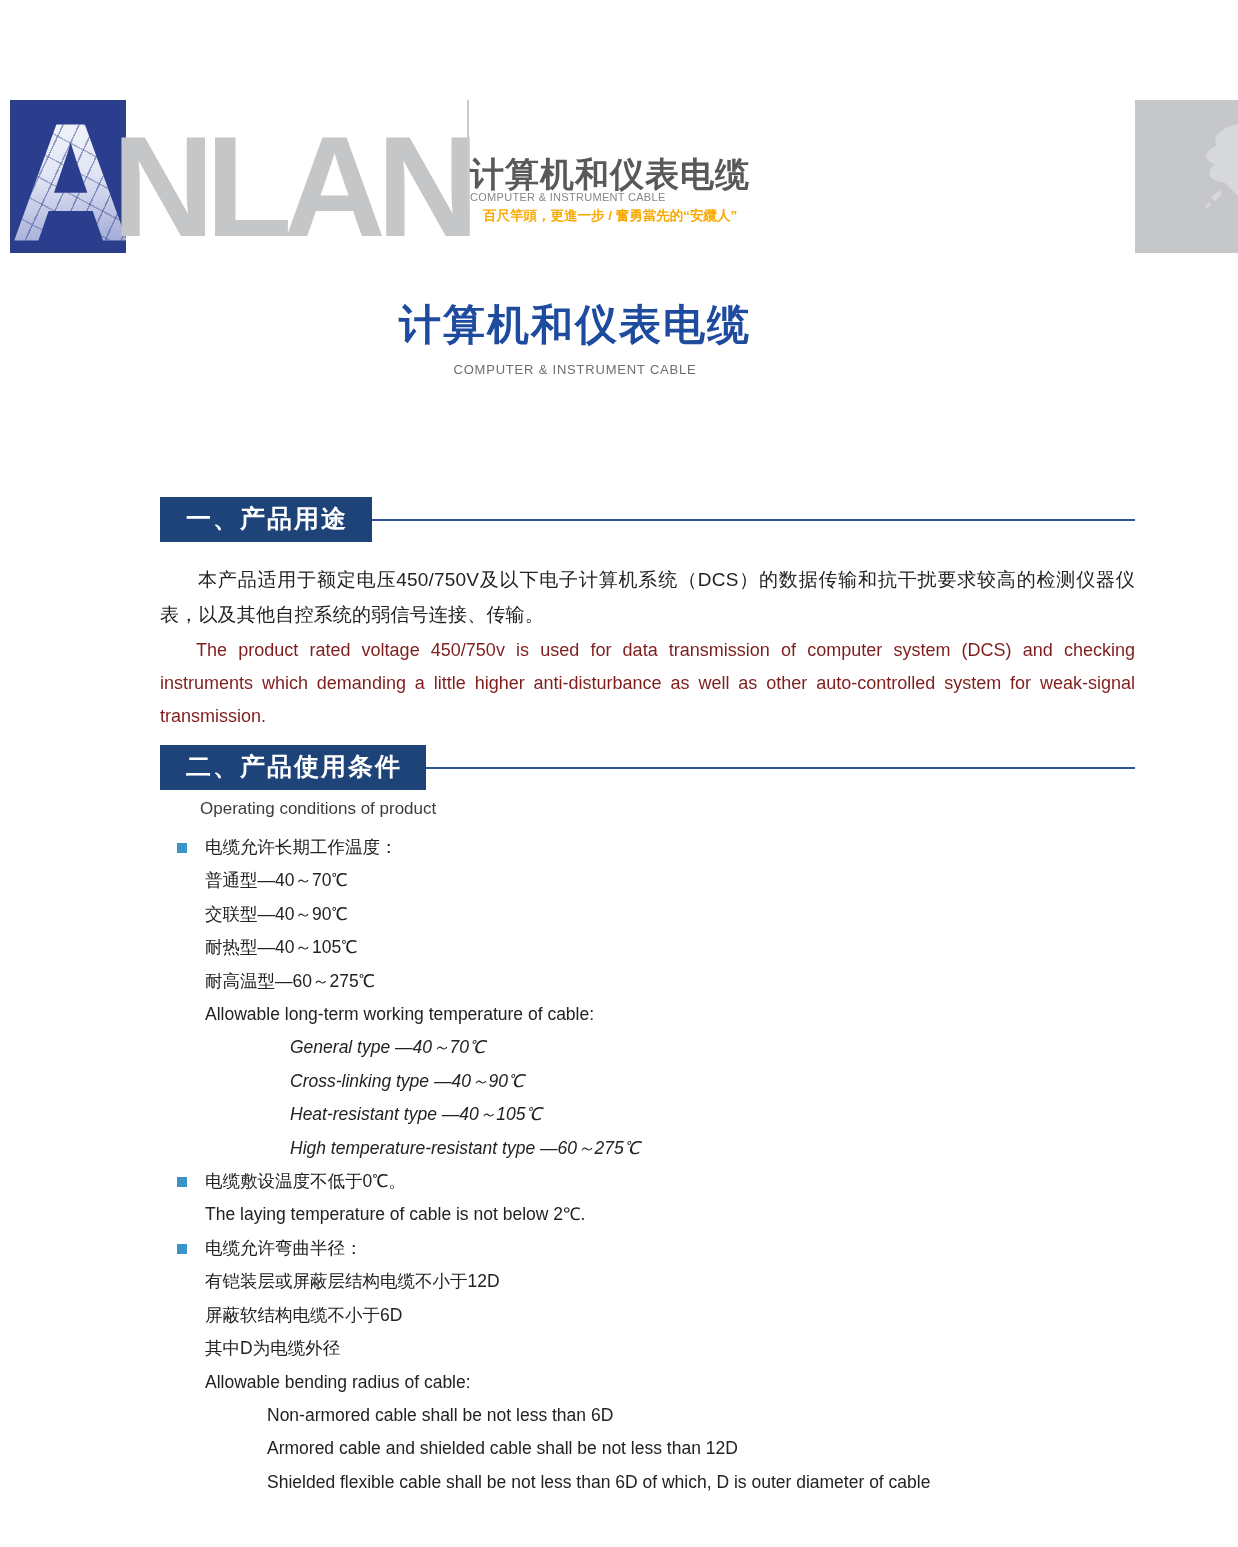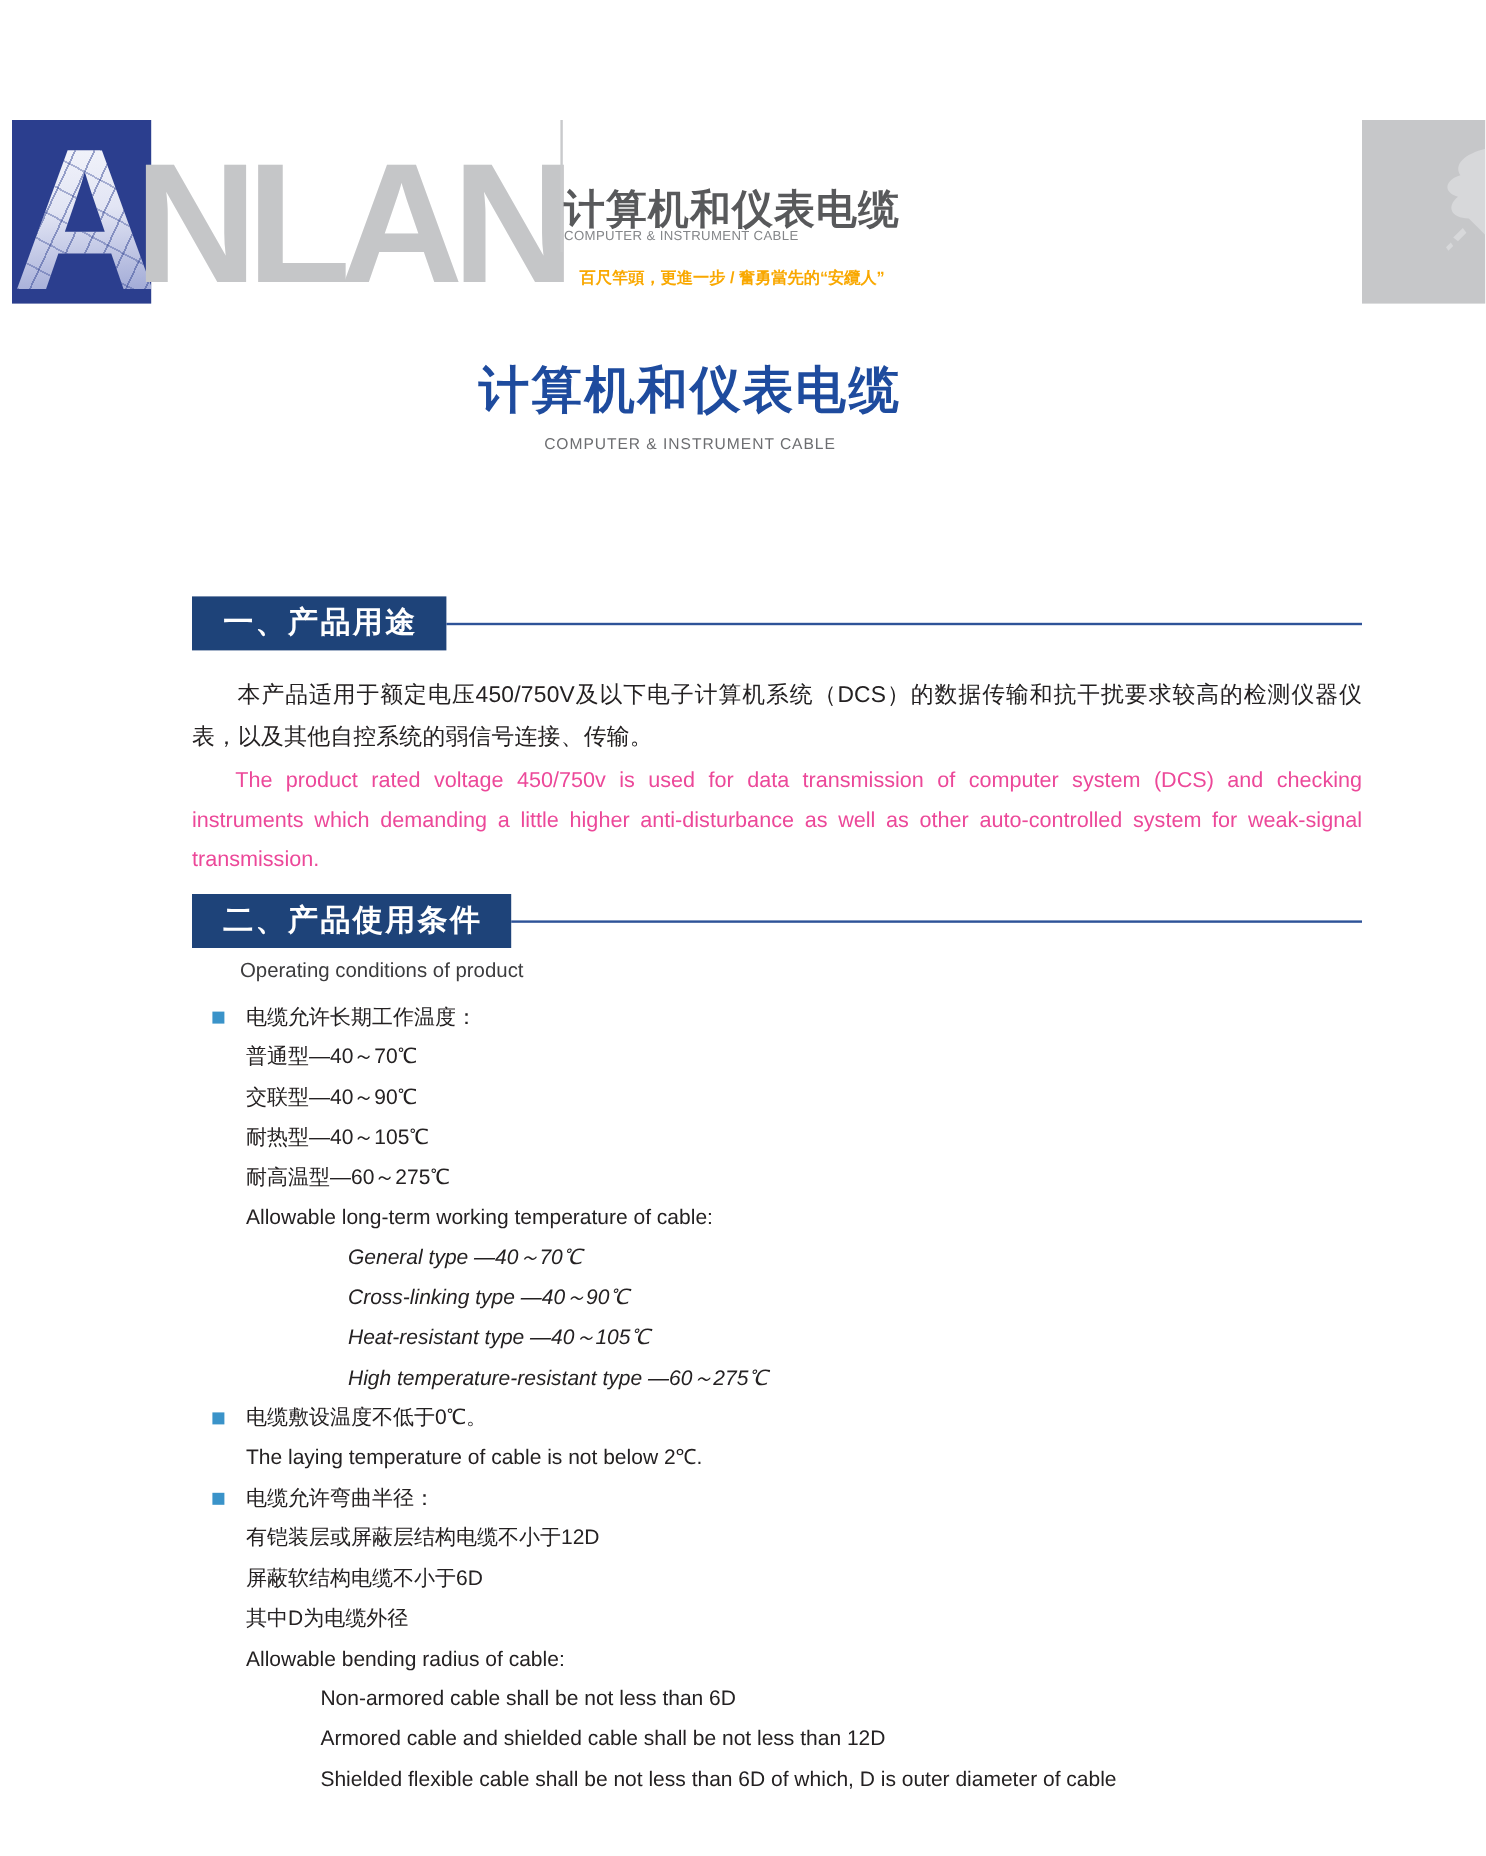--- a/index.html
+++ b/index.html
@@ -22,21 +22,21 @@
       linear-gradient(175deg,#f6f7fc 5%, #e2e5f4 45%, #96a0d1 95%);
     -webkit-background-clip:text; background-clip:text; color:transparent;
   }
   .logo-nlan {
     position:absolute; left:112px; top:116px; font-size:142px; line-height:142px;
     font-weight:bold; color:#c5c6c8; letter-spacing:-9px; white-space:nowrap;text-align:center;
   }
   .divider-v { position:absolute; left:467px; top:100px; width:2px; height:110px; background:#c9cacc; }
   .hdr-title  { position:absolute; left:470px; top:152px; font-size:34px; font-weight:bold; color:#58595b; letter-spacing:1px; white-space:nowrap; }
   .hdr-sub    { position:absolute; left:470px; top:191px; font-size:11px; color:#848689; letter-spacing:.3px; white-space:nowrap; }
-  .hdr-slogan { position:absolute; left:483px; top:223px; font-size:13.5px; font-weight:bold; color:#f9a800; white-space:nowrap; }
+  .hdr-slogan { position:absolute; left:483px; top:207px; font-size:13.5px; font-weight:bold; color:#f9a800; white-space:nowrap; }
   .corner-box { position:absolute; left:1135px; top:100px; width:103px; height:153px; background:#c6c7c9; overflow:hidden; }
 
   
   .main-title-wrap { position:absolute; left:0; top:297px; width:1150px; text-align:center; }
   .main-title { font-size:42px; font-weight:bold; color:#1e4b9e; letter-spacing:2px; }
   .main-sub   { margin-top:9px; font-size:13px; color:#6d6e71; letter-spacing:.8px; }
 
   
   .section { position:absolute; left:160px; width:975px; }
   #sec1 { top:497px; }
@@ -46,21 +46,21 @@
     background:#1e4379; color:#ffffff; font-size:25px; font-weight:bold;
     letter-spacing:2px; padding:5px 24px 7px 26px; white-space:nowrap;
   }
   .sec-line { flex:1; height:2px; background:#2e5398; }
   .sec-sub  { margin:9px 0 0 40px; font-size:17px; color:#3c3c3e; }
 
   .para-zh {
     margin-top:20px; font-size:19px; line-height:35px; text-align:justify;
     text-indent:2em; letter-spacing:.2px; color:#242122;
   }
-  .para-en { margin-top:2px; font-size:18px; line-height:33px; text-align:justify; text-indent:2em; color:#ec4899; }
+  .para-en { margin-top:2px; font-size:18px; line-height:33px; text-align:justify; text-indent:2em; color:#7f1d1d; }
 
   
   .list { margin-top:12px; }
   .row  { position:relative; padding-left:45px; font-size:17.5px; line-height:33.4px; color:#242122; }
   .row .sq { position:absolute; left:17px; top:12px; width:10px; height:10px; background:#3a93c9; }
   .row.indent  { padding-left:130px;font-style:italic; }
   .row.indent2 { padding-left:107px; }
 </style>
 </head>
 <body>

